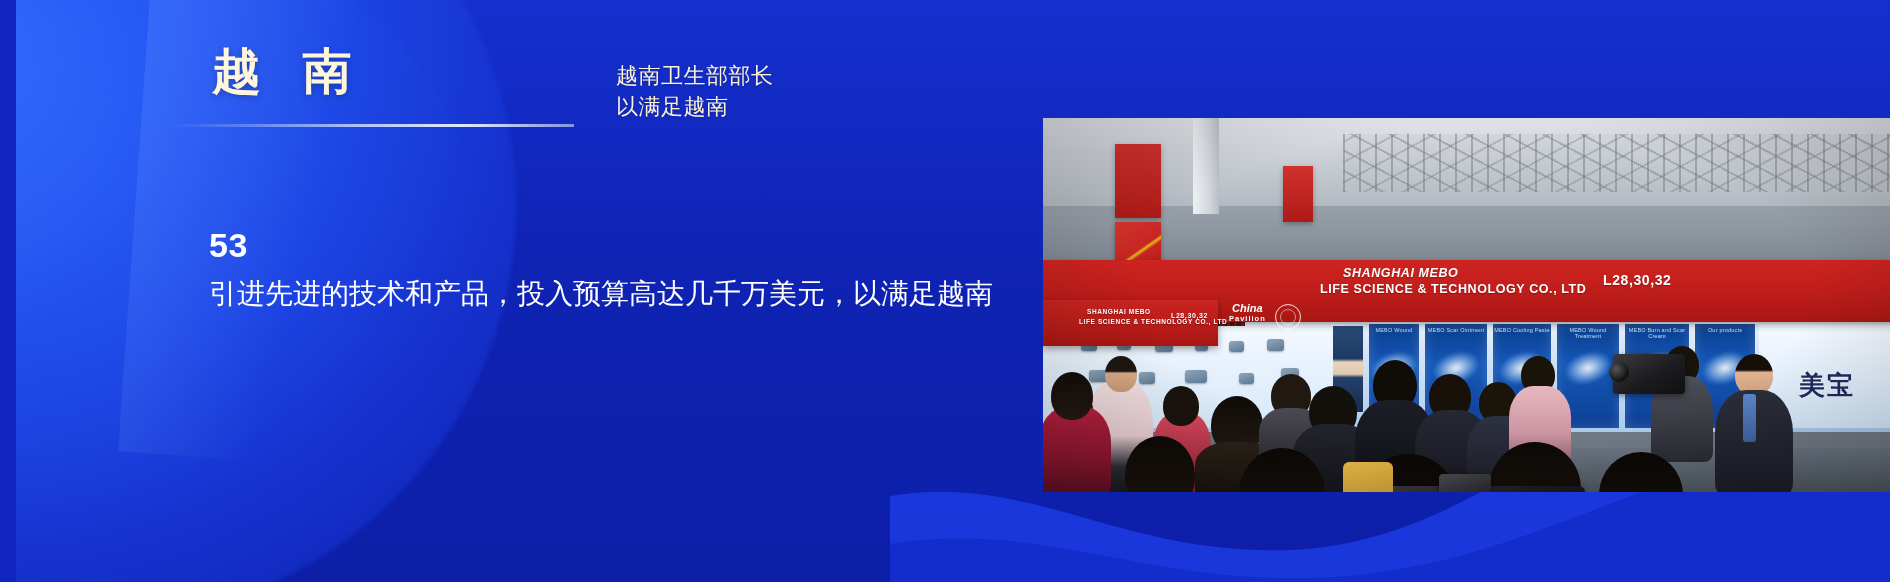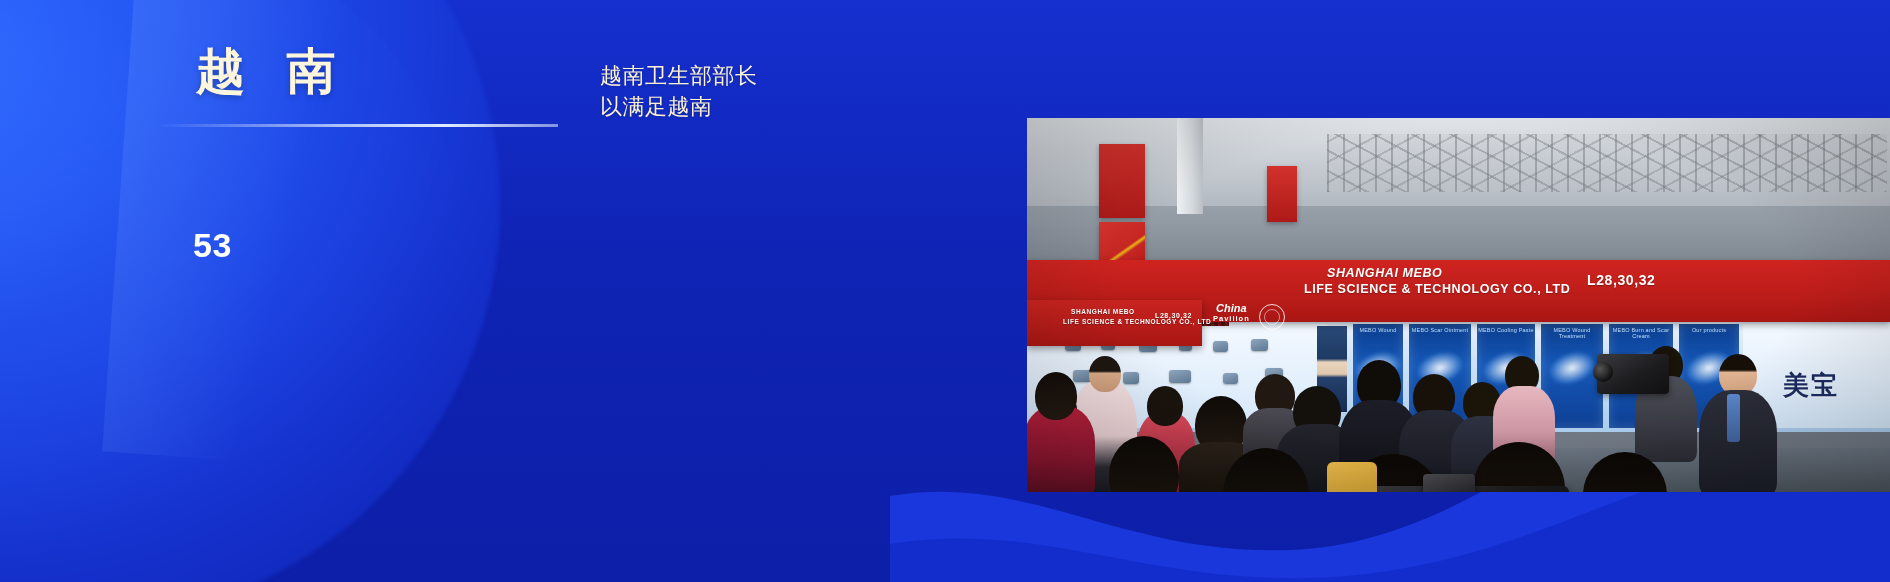--- a/index.html
+++ b/index.html
@@ -8,20 +8,21 @@
     font-family:"Liberation Sans","DejaVu Sans",sans-serif;
     background:#1026bf;
     position:relative;
   }
 
   
   #slide {
     position:absolute; inset:0;
     background:#be185d;
     overflow:hidden;
+    margin-left:16px;
   }
   .bg-base {
     position:absolute; inset:0;
     background:
       linear-gradient(180deg,#1530cf 0%,#0f23b4 45%,#0d1fa8 100%);
   }
   
   .bg-orb {
     position:absolute;
     left:-330px; top:-210px;
@@ -267,20 +268,21 @@
   </div>
 
   <div class="subtitle">
     <div>越南卫生部部长</div>
     <div>以满足越南</div>
   </div>
 
   <div class="body-block">
     <div class="item-num">53</div>
     <div class="para">
+      <span>引进先进的技术和产品，投入预算高达几千万美元，以满足越南</span>
     </div>
   </div>
 
   <div class="photo-wide">
 
     <div class="hall-bg"></div>
     <div class="ceiling"></div>
     <div class="truss"></div>
     <div class="pillar"></div>
 

